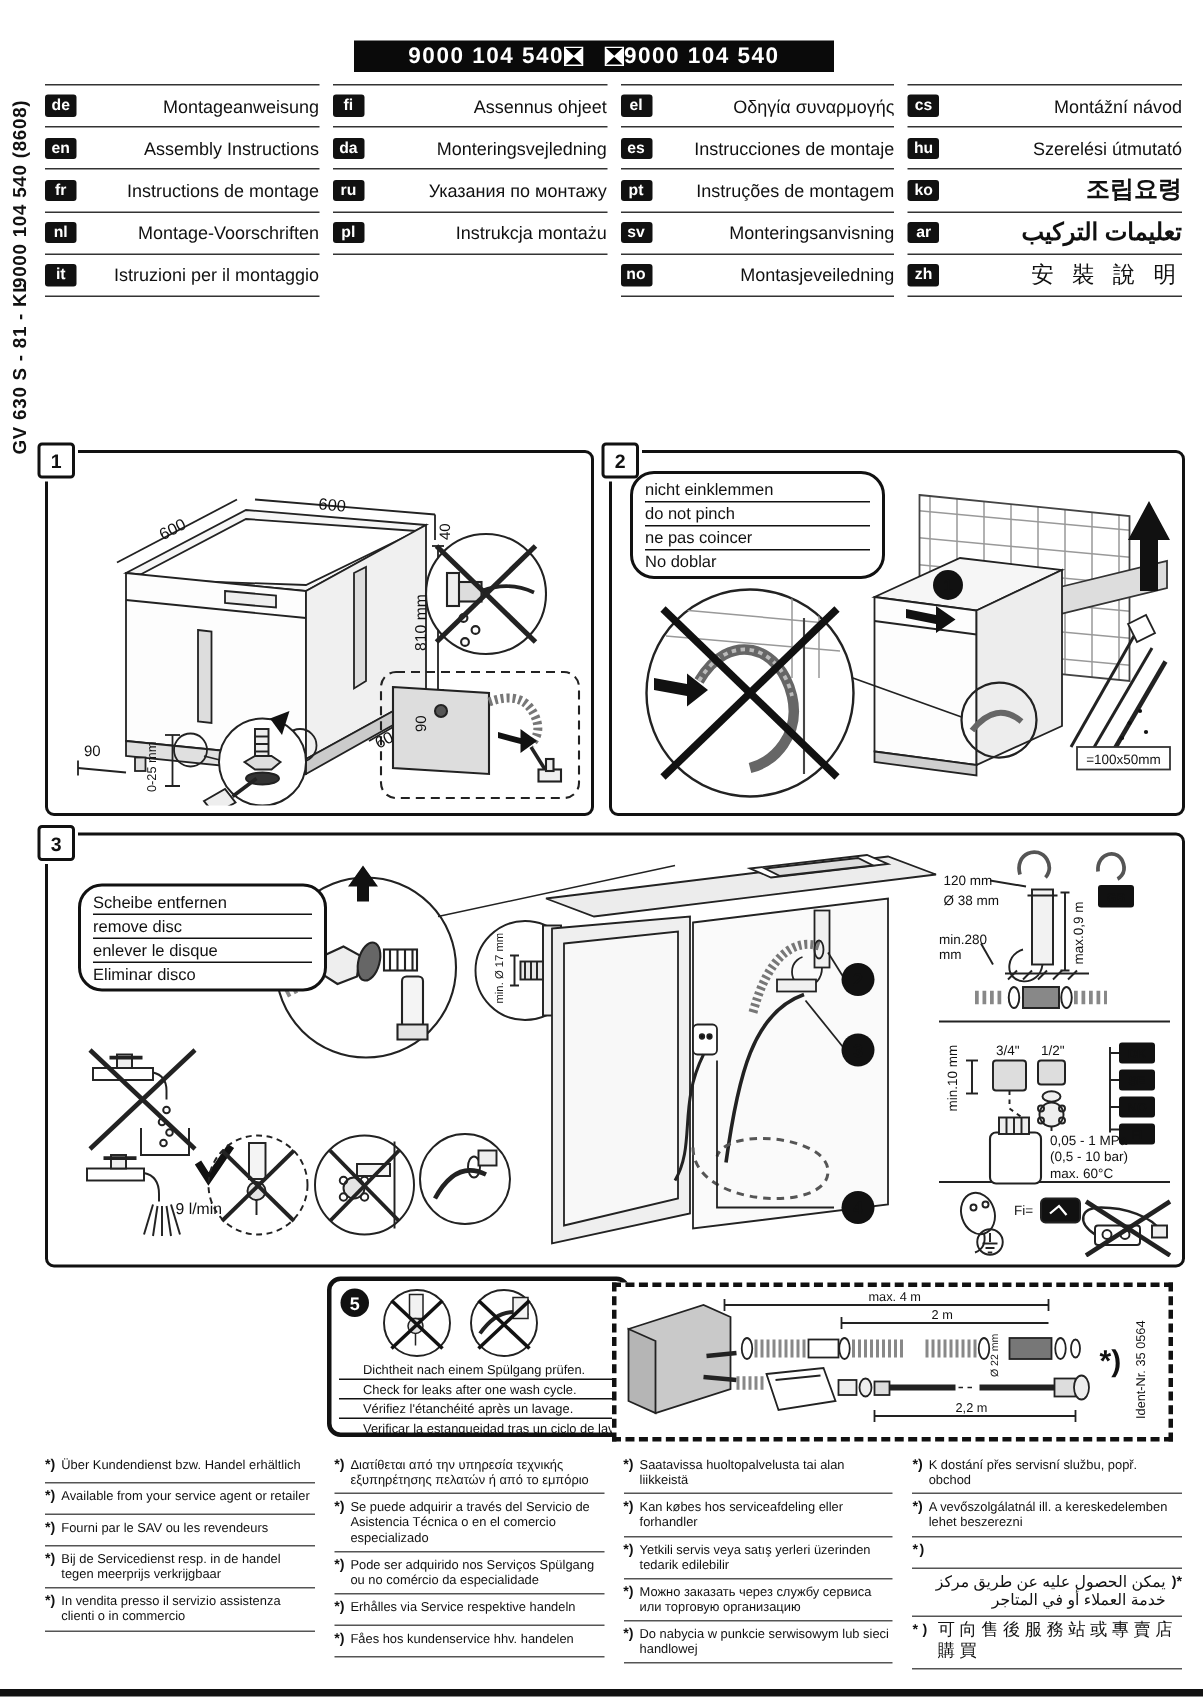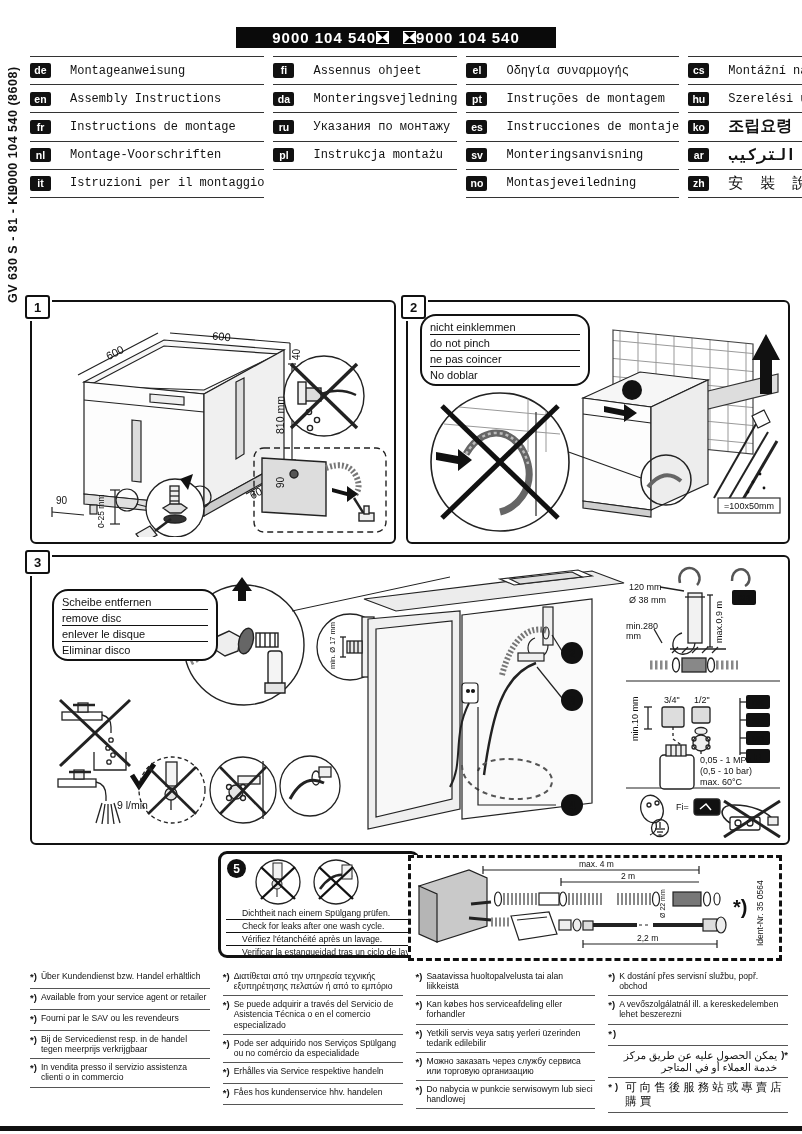--- a/index.html
+++ b/index.html
@@ -12,24 +12,24 @@
   .cuticon{width:13px;height:13px;display:block;}
   .topgap{width:14px;}
   
   .side{position:absolute;left:6px;transform:rotate(-90deg);transform-origin:left top;
         font-weight:bold;font-size:12.5px;white-space:nowrap;letter-spacing:.5px;}
   .side-top{top:192px;}
   .side-bottom{top:303px;}
   
   .langtable{position:absolute;left:30px;top:56px;width:758px;display:flex;gap:9px;}
   .lt-col{flex:1;border-top:1.5px solid #333;}
-  .lt-cell{height:27.2px;display:flex;align-items:center;gap:19px;border-bottom:1.5px solid #333;}
+  .lt-cell{height:27.2px;display:flex;align-items:center;gap:0;border-bottom:1.5px solid #333;justify-content:space-between;}
   .lt-badge{background:#111;color:#fff;font-weight:bold;font-size:10.5px;min-width:17px;
             padding:2px 2px;text-align:center;border-radius:2px;line-height:1;}
-  .lt-label{font-size:12px;white-space:nowrap;font-family:Liberation Mono, monospace;}
+  .lt-label{font-size:12px;white-space:nowrap;}
   .lt-large{font-size:16px;font-weight:bold;}
   .lt-zh{font-size:15px;font-weight:normal;letter-spacing:4px;}
   
   .panel{position:absolute;border:2.5px solid #111;border-radius:6px;background:#fff;}
   #p1{left:30px;top:300px;width:362px;height:240px;}
   #p2{left:406px;top:300px;width:380px;height:240px;}
   #p3{left:30px;top:555px;width:756px;height:286px;}
   .ptab{position:absolute;left:-7px;top:-7px;width:21px;height:20px;background:#fff;
         border:2px solid #111;border-radius:3px;font-weight:bold;font-size:13px;
         display:flex;align-items:center;justify-content:center;box-shadow:2px 2px 0 #fff;}
@@ -125,26 +125,26 @@
           <span class="lt-badge">pl</span>
           <span class="lt-label">Instrukcja montażu</span>
         </div>
     </div>
     <div class="lt-col">
       <div class="lt-cell">
           <span class="lt-badge">el</span>
           <span class="lt-label">Οδηγία συναρμογής</span>
         </div>
       <div class="lt-cell">
+          <span class="lt-badge">es</span>
+          <span class="lt-label">Instrucciones de montaje</span>
+        </div>
+      <div class="lt-cell">
           <span class="lt-badge">pt</span>
           <span class="lt-label">Instruções de montagem</span>
-        </div>
-      <div class="lt-cell">
-          <span class="lt-badge">es</span>
-          <span class="lt-label">Instrucciones de montaje</span>
         </div>
       <div class="lt-cell">
           <span class="lt-badge">sv</span>
           <span class="lt-label">Monteringsanvisning</span>
         </div>
       <div class="lt-cell">
           <span class="lt-badge">no</span>
           <span class="lt-label">Montasjeveiledning</span>
         </div>
     </div>

